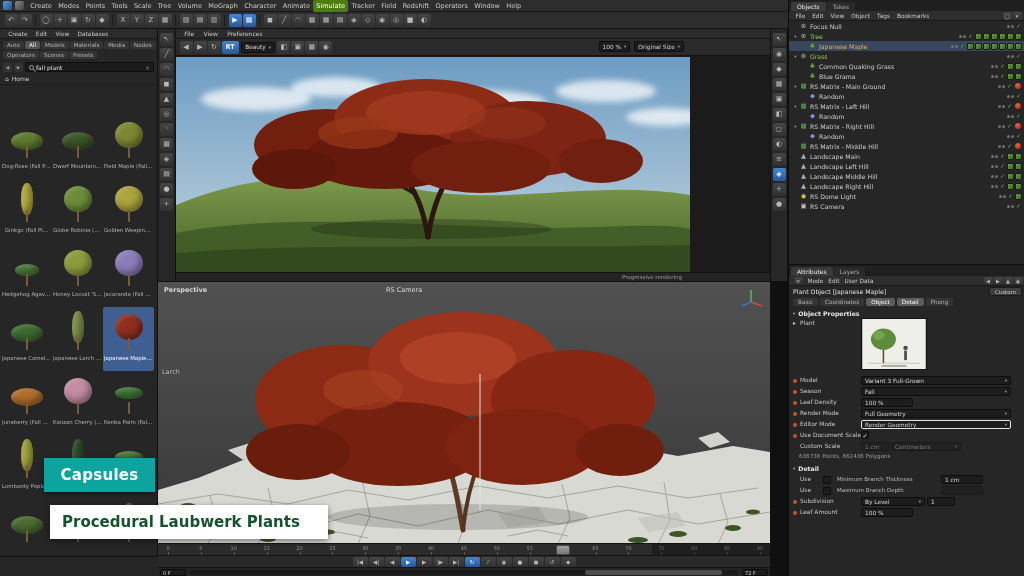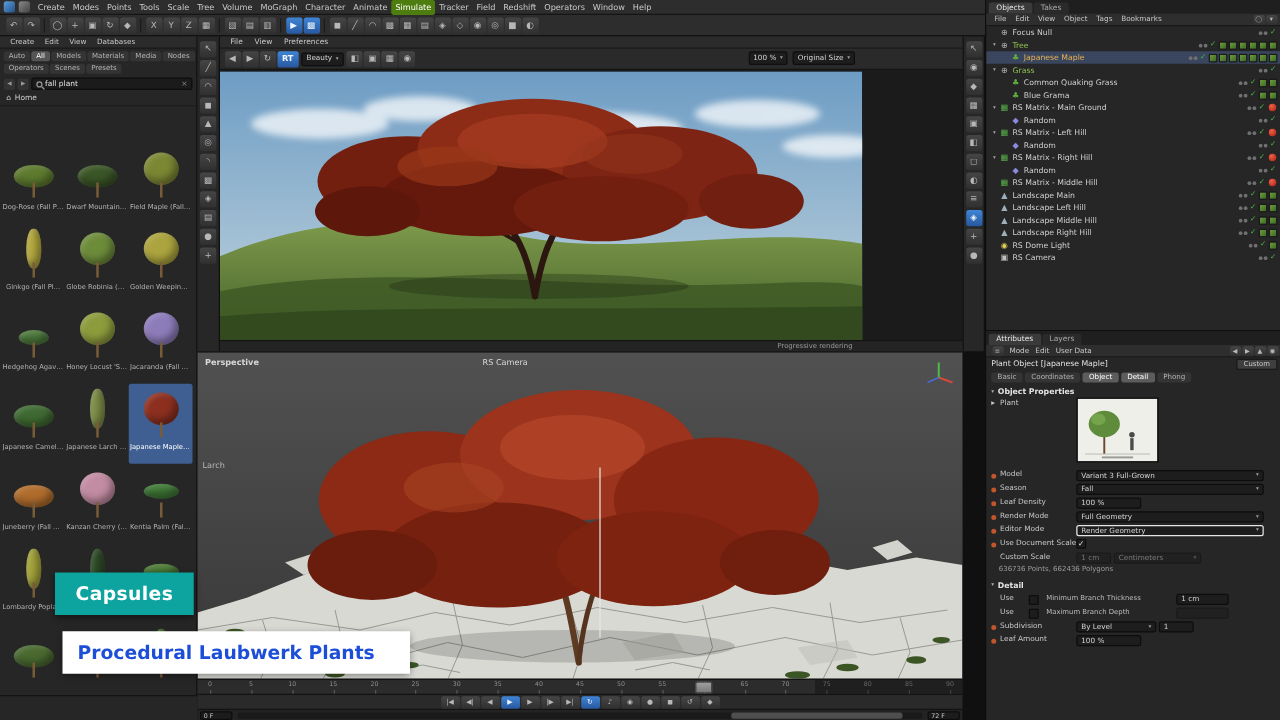--- a/index.html
+++ b/index.html
@@ -132,21 +132,21 @@
   #transport{position:absolute;left:158px;top:556px;width:612px;height:12px;background:#2a2a2a;border-bottom:1px solid #131313;display:flex;align-items:center;justify-content:center;}
   #transport .icon{width:15px;height:10px;line-height:10px;font-size:5.5px;}
   #slider-row{position:absolute;left:158px;top:568px;width:612px;height:8px;background:#232323;display:flex;align-items:center;padding:0 2px;}
   .ffield{width:26px;height:7px;background:#1c1c1c;border:1px solid #0d0d0d;border-radius:2px;font-size:5px;line-height:5px;padding:1px 2px;color:#ccc;flex:0 0 auto;white-space:nowrap;}
   .ttrack{flex:1;height:5px;margin:0 4px;background:#1a1a1a;border-radius:2px;position:relative;}
   .trange{position:absolute;left:72%;width:25%;top:0;bottom:0;background:#4e4e4e;border-radius:2px;}
   #bl-filler{position:absolute;left:0;top:556px;width:158px;height:20px;background:#262626;border-top:1px solid #131313;}
 
   
   #badge-capsules{position:absolute;left:44px;top:458px;width:111px;height:34px;background:#0da39e;color:#fff;font-size:15px;font-weight:bold;display:flex;align-items:center;justify-content:center;z-index:50;box-shadow:0 2px 5px rgba(0,0,0,.45);letter-spacing:.3px;}
-  #badge-title{position:absolute;left:50px;top:505px;width:278px;height:34px;background:#ffffff;color:#1d4ed8;font-size:15px;font-weight:bold;display:flex;align-items:center;padding-left:12px;z-index:50;box-shadow:0 2px 6px rgba(0,0,0,.45);white-space:nowrap;}
+  #badge-title{position:absolute;left:50px;top:505px;width:278px;height:34px;background:#ffffff;color:#14532d;font-size:15px;font-weight:bold;display:flex;align-items:center;padding-left:12px;z-index:50;box-shadow:0 2px 6px rgba(0,0,0,.45);white-space:nowrap;}
 </style>
 </head>
 <body>
 
 <div id="menubar">
   <div class="logo"></div>
   <div class="logo2"></div>
   <div id="menubar-items">
       <div class="mtext">Create</div>
       <div class="mtext">Modes</div>

